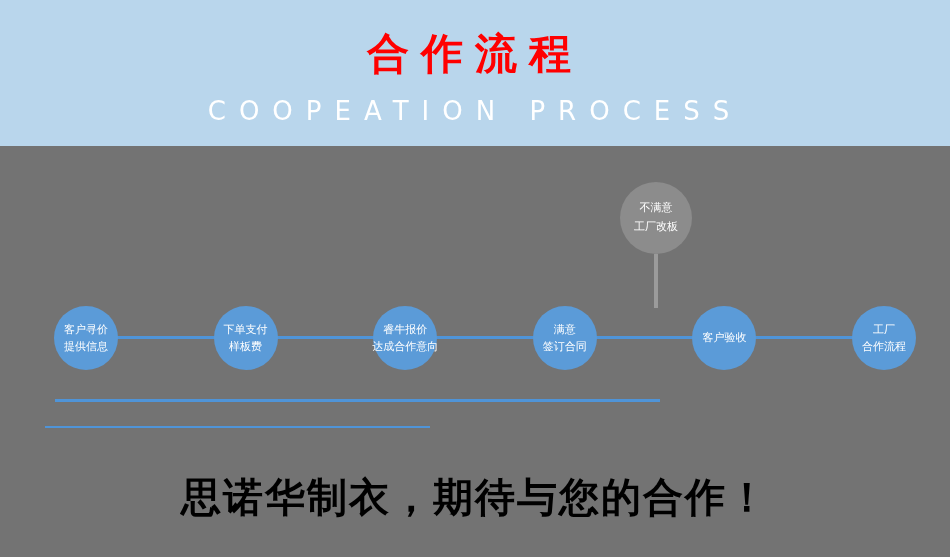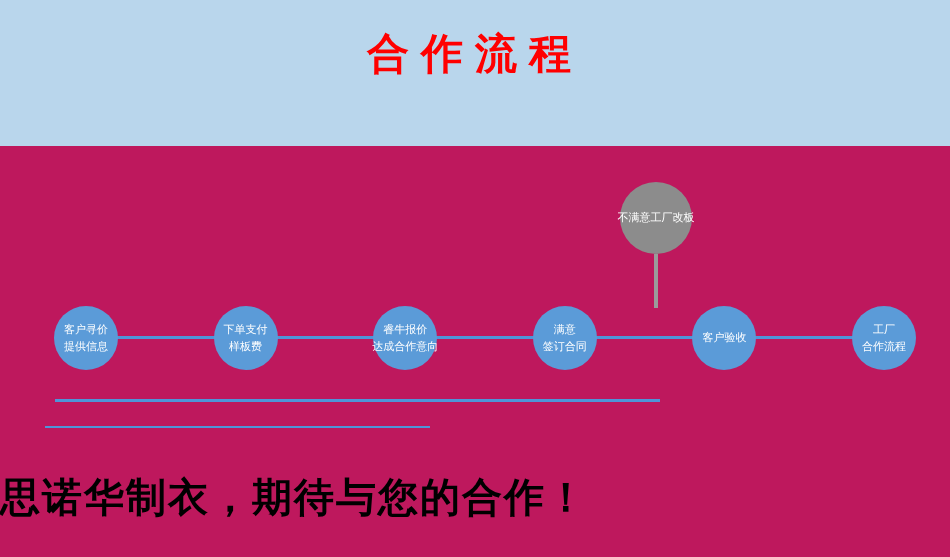--- a/index.html
+++ b/index.html
@@ -3,21 +3,21 @@
 <meta charset="utf-8">
 <style>
   * { margin: 0; padding: 0; box-sizing: border-box; }
   html, body { background: #ffffff; }
   body { font-family: "DejaVu Sans", "Liberation Sans", sans-serif; }
 
   .page {
     position: relative;
     width: 950px;
     height: 557px;
-    background: #be185d;
+    background: #737373;
     overflow: hidden;
     margin: 0 auto;
   }
 
   
   .banner {
     position: absolute;
     top: 0; left: 0;
     width: 100%;
     height: 146px;
@@ -80,21 +80,21 @@
   .branch-circle {
     position: absolute;
     left: 620px;
     top: 182px;
     width: 72px;
     height: 72px;
     border-radius: 50%;
     background: #8c8c8c;
     color: #ffffff;
     display: flex;
-    flex-direction: row;
+    flex-direction: column;
     align-items: center;
     justify-content: center;
     font-size: 11px;
     line-height: 1.7;
     text-align: center;
     z-index: 2;
   }
   .branch-circle span { white-space: nowrap; display: block; }
 
   .branch-line {
@@ -124,33 +124,35 @@
     height: 2px;
     background: #4f94d8;
   }
 
   
   .footer-slogan {
     position: absolute;
     top: 470px;
     left: 0;
     width: 100%;
+    text-align: center;
     font-size: 40px;
     font-weight: bold;
     color: #000000;
     letter-spacing: 2px;
   }
 </style>
 </head>
 <body>
 
 <div class="page">
 
   <header class="banner">
     <div class="banner-title">合作流程</div>
+    <div class="banner-subtitle">COOPEATION PROCESS</div>
   </header>
 
   <div class="branch-circle">
     <span>不满意</span>
     <span>工厂改板</span>
   </div>
   <div class="branch-line"></div>
 
   <div class="flow-connector"></div>
 

